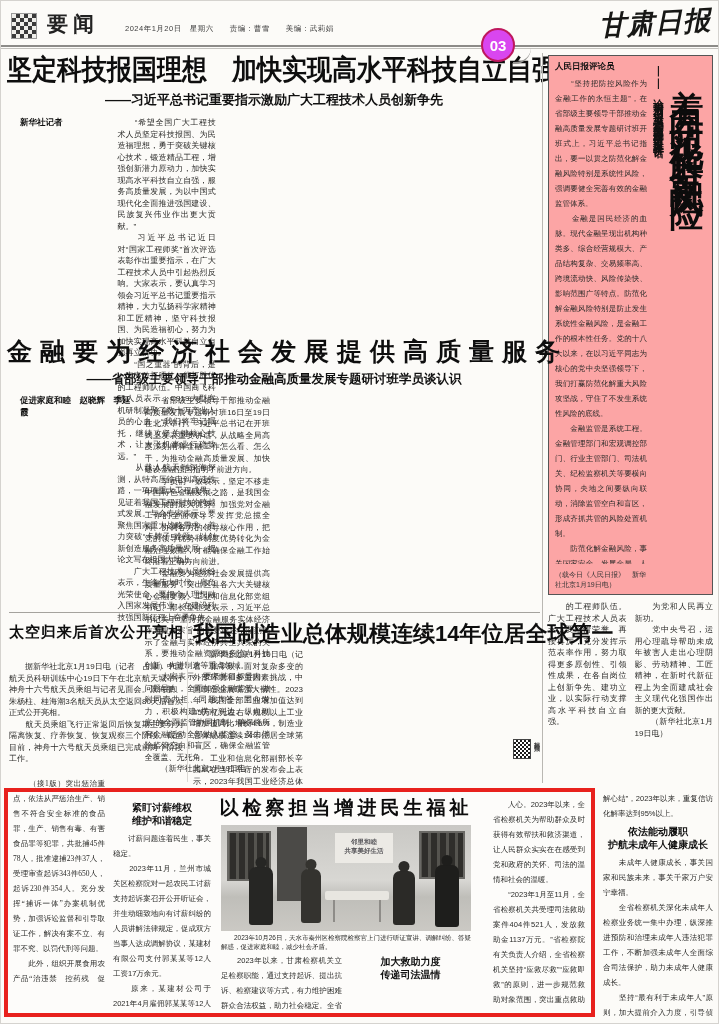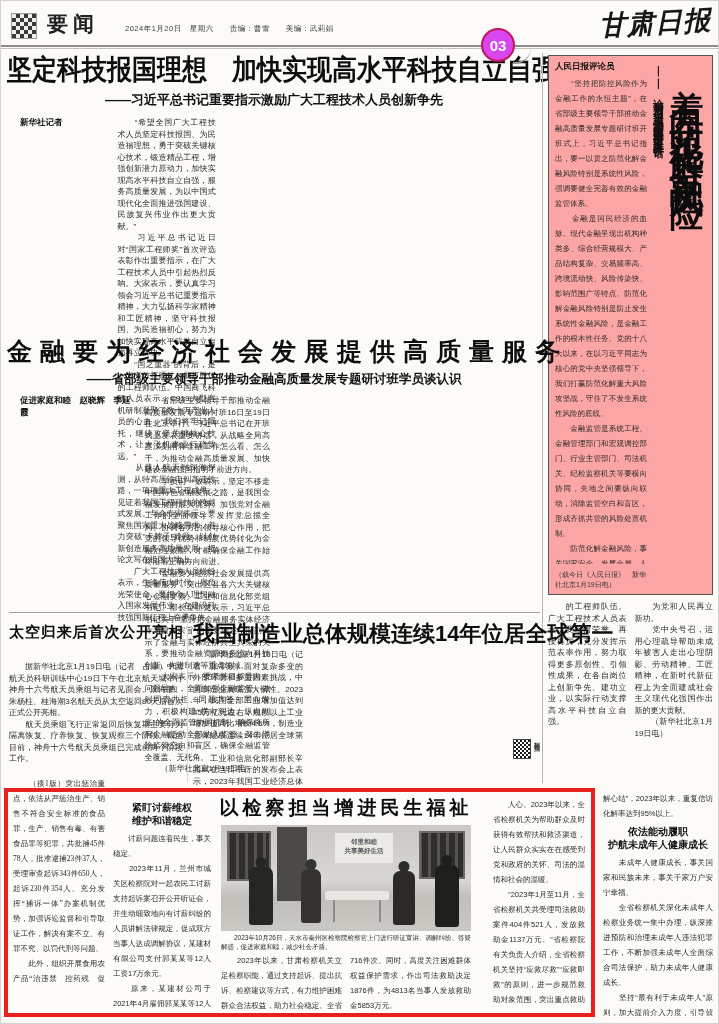--- a/index.html
+++ b/index.html
@@ -221,21 +221,20 @@
           <span class="head"></span>
         </div>
       <div class="person" style="left:214px; top:40px; width:24px; height:62px; background:#1e1e1c;">
           <span class="head"></span>
         </div>
     </div>
     <div class="j-caption jtext f7">　　2023年10月26日，天水市秦州区检察院检察官上门进行听证宣讲、调解纠纷、答疑解惑，促进家庭和睦，减少社会矛盾。</div>
     <div class="j-subcols">
       <div class="jtext f75">　　2023年以来，甘肃检察机关立足检察职能，通过支持起诉、提出抗诉、检察建议等方式，有力维护困难群众合法权益，助力社会稳定。全省检察机关共受理支持起诉案件2375件，作出支持起诉决定2069件，为困难群众提供法律咨询约1183次，帮助困难群众收集证据</div>
       <div>
-        <div class="jtext f75">716件次。同时，高度关注困难群体权益保护需求，作出司法救助决定1876件，为4813名当事人发放救助金5853万元。</div>
         <div class="subhead" style="margin:2px 0;">加大救助力度
 传递司法温情</div>
 
       </div>
     </div>
   </div>
 
   <div class="j-col4 jtext f75">　　人心。2023年以来，全省检察机关为帮助群众及时获得有效帮扶和救济渠道，让人民群众实实在在感受到党和政府的关怀、司法的温情和社会的温暖。
 　　“2023年1月至11月，全省检察机关共受理司法救助案件404件521人，发放救助金1137万元。”省检察院有关负责人介绍，全省检察机关坚持“应救尽救”“应救即救”的原则，进一步规范救助对象范围，突出重点救助对象，提高救助效率。
 　　全省“控申模范·爱心甘肃”工程实施以来，省检察院畅通人民群众诉求渠道，将符合条件的退役军人、困难重度残疾人和特困家庭纳入重点救助对象，加大司法救助力度，共救助特困群众43人，发放救助金86.02万元。

